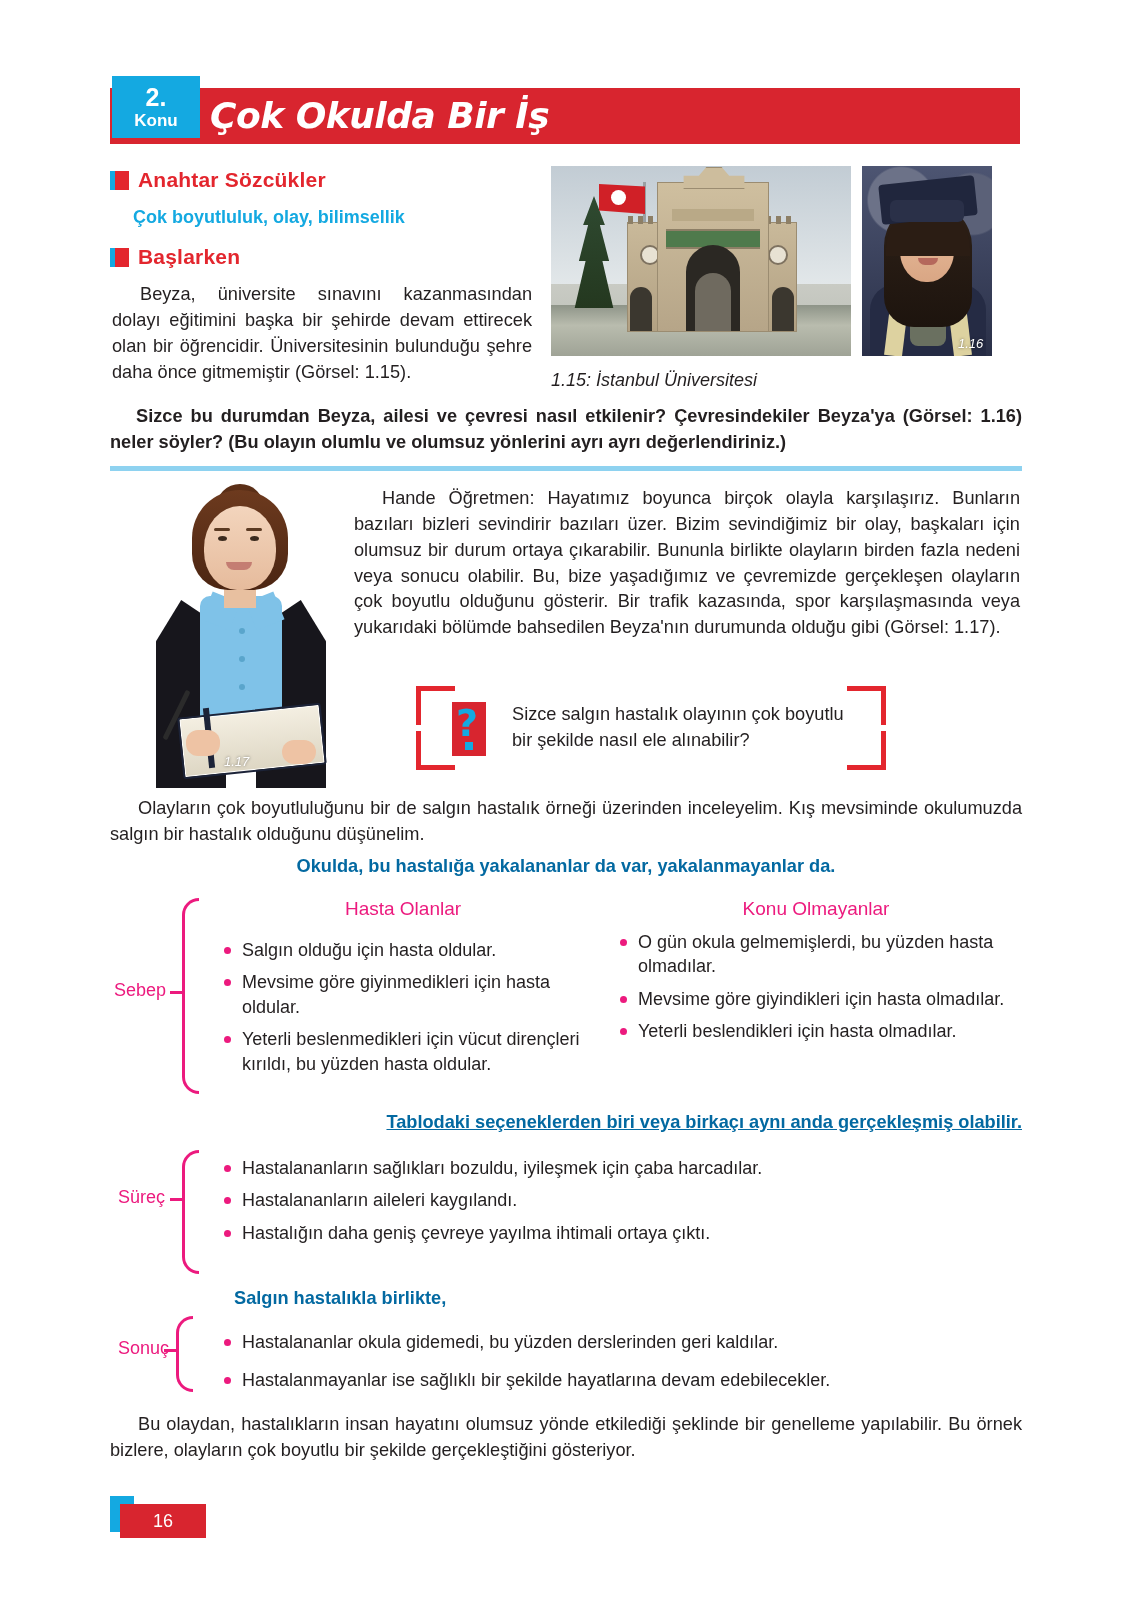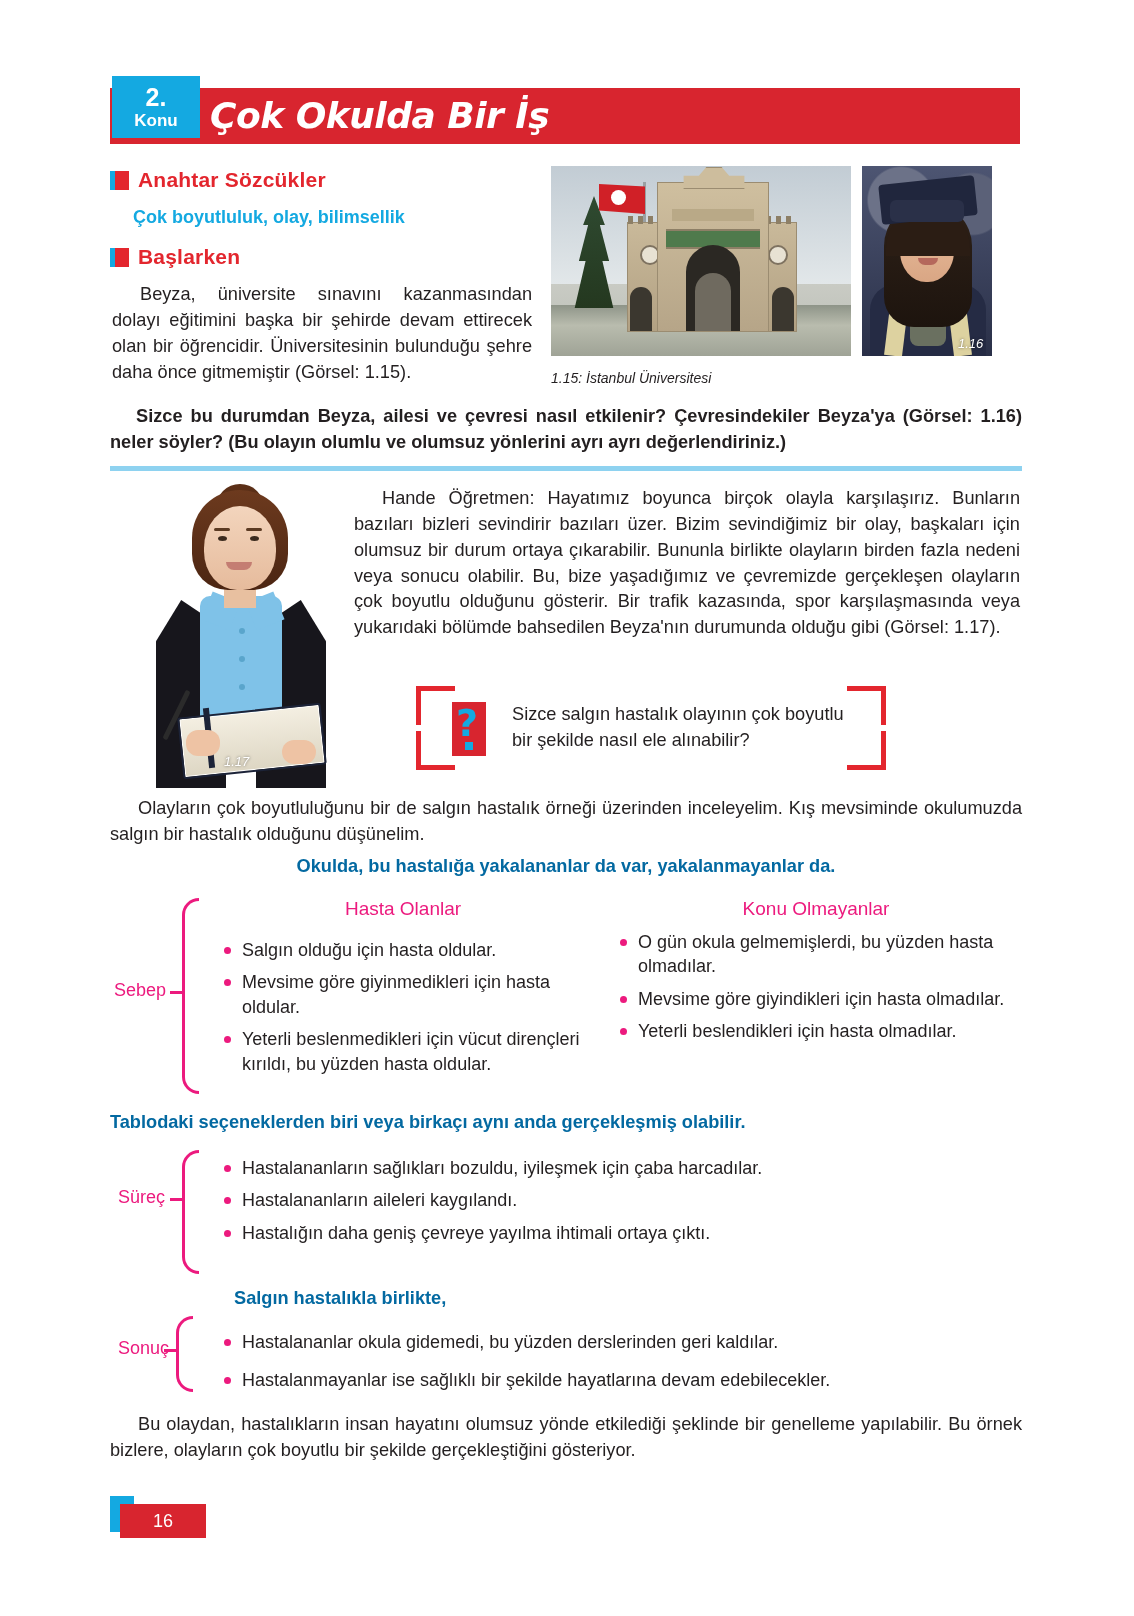--- a/index.html
+++ b/index.html
@@ -37,21 +37,21 @@
   .keywords{
     position:absolute;left:133px;top:207px;font-size:18px;font-weight:bold;color:#14a9e1;
   }
 
   
   .para{position:absolute;font-size:18.2px;line-height:1.42;color:#231f20;text-align:justify;}
   .para.ind{text-indent:28px;}
 
   
   .imgbox{position:absolute;overflow:hidden;}
-  .cap{position:absolute;font-size:14px;font-style:italic;color:#231f20;}
+  .cap{position:absolute;font-size:18px;font-style:italic;color:#231f20;}
   .cap-ov{position:absolute;font-size:13px;font-style:italic;color:#ffffff;z-index:5;
           text-shadow:0 0 3px rgba(0,0,0,.55);}
 
   
   #img-univ{left:551px;top:166px;width:300px;height:190px;
     background:linear-gradient(#cfd8de 0%,#dde4e8 45%,#e7eaea 60%,#c9cbc4 62%,#b9bdb4 100%);}
   .sky-grad{position:absolute;left:0;top:0;right:0;height:62%;
     background:linear-gradient(#c2ccd4,#e2e7e9);}
   .ground{position:absolute;left:0;bottom:0;width:100%;height:27%;
     background:linear-gradient(#8e9488,#b9bcae 40%,#9fa396);}
@@ -317,21 +317,21 @@
     <li>Mevsime göre giyinmedikleri için hasta oldular.</li>
     <li>Yeterli beslenmedikleri için vücut dirençleri kırıldı, bu yüzden hasta oldular.</li>
   </ul>
 
   <ul class="bl" style="left:608px;top:922px;width:412px;">
     <li>O gün okula gelmemişlerdi, bu yüzden hasta olmadılar.</li>
     <li>Mevsime göre giyindikleri için hasta olmadılar.</li>
     <li>Yeterli beslendikleri için hasta olmadılar.</li>
   </ul>
 
-  <div class="center-bold" style="left:110px;top:1112px;width:912px;text-align:left;">Tablodaki seçeneklerden biri veya birkaçı aynı anda gerçekleşmiş olabilir.</div>
+  <div class="center-bold" style="left:110px;top:1112px;width:912px;text-align:right;text-decoration:underline;">Tablodaki seçeneklerden biri veya birkaçı aynı anda gerçekleşmiş olabilir.</div>
 
   <div class="cat-label" style="left:118px;top:1187px;">Süreç</div>
   <div class="brace" style="left:182px;top:1150px;width:14px;height:118px;"></div>
   <div class="brace-notch" style="left:170px;top:1198px;"></div>
 
   <ul class="bl" style="left:212px;top:1148px;width:810px;">
     <li>Hastalananların sağlıkları bozuldu, iyileşmek için çaba harcadılar.</li>
     <li>Hastalananların aileleri kaygılandı.</li>
     <li>Hastalığın daha geniş çevreye yayılma ihtimali ortaya çıktı.</li>
   </ul>

